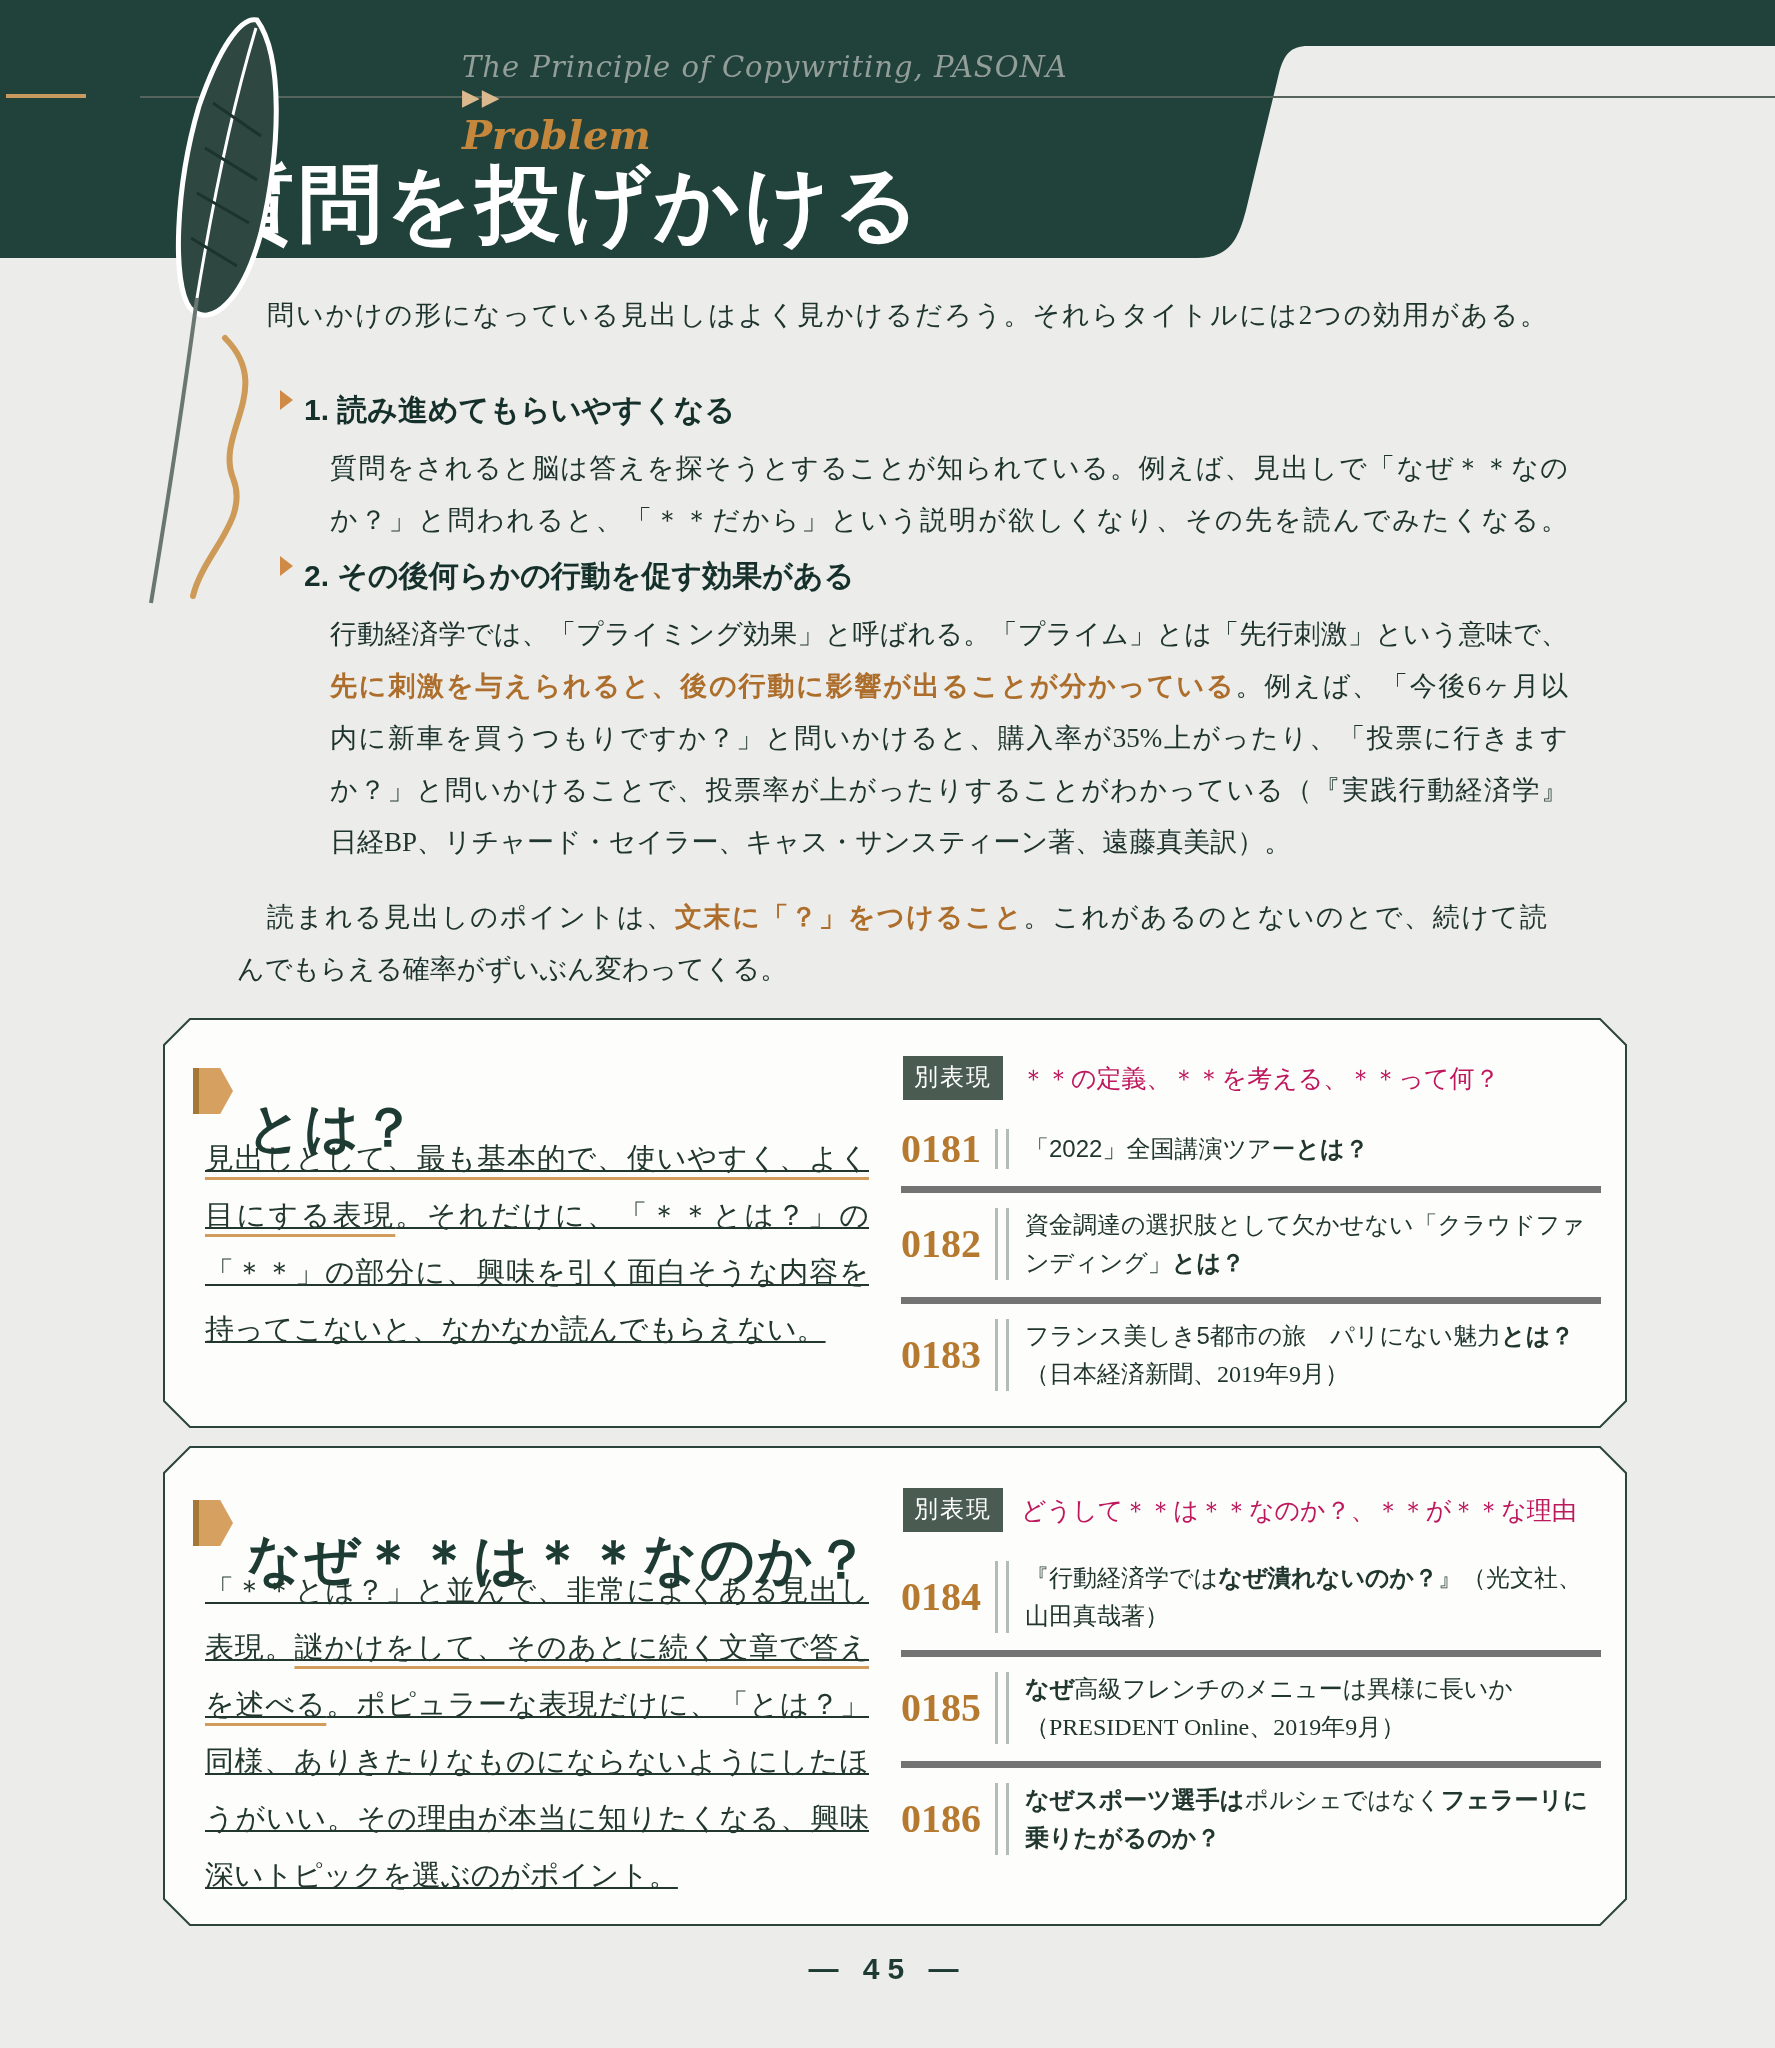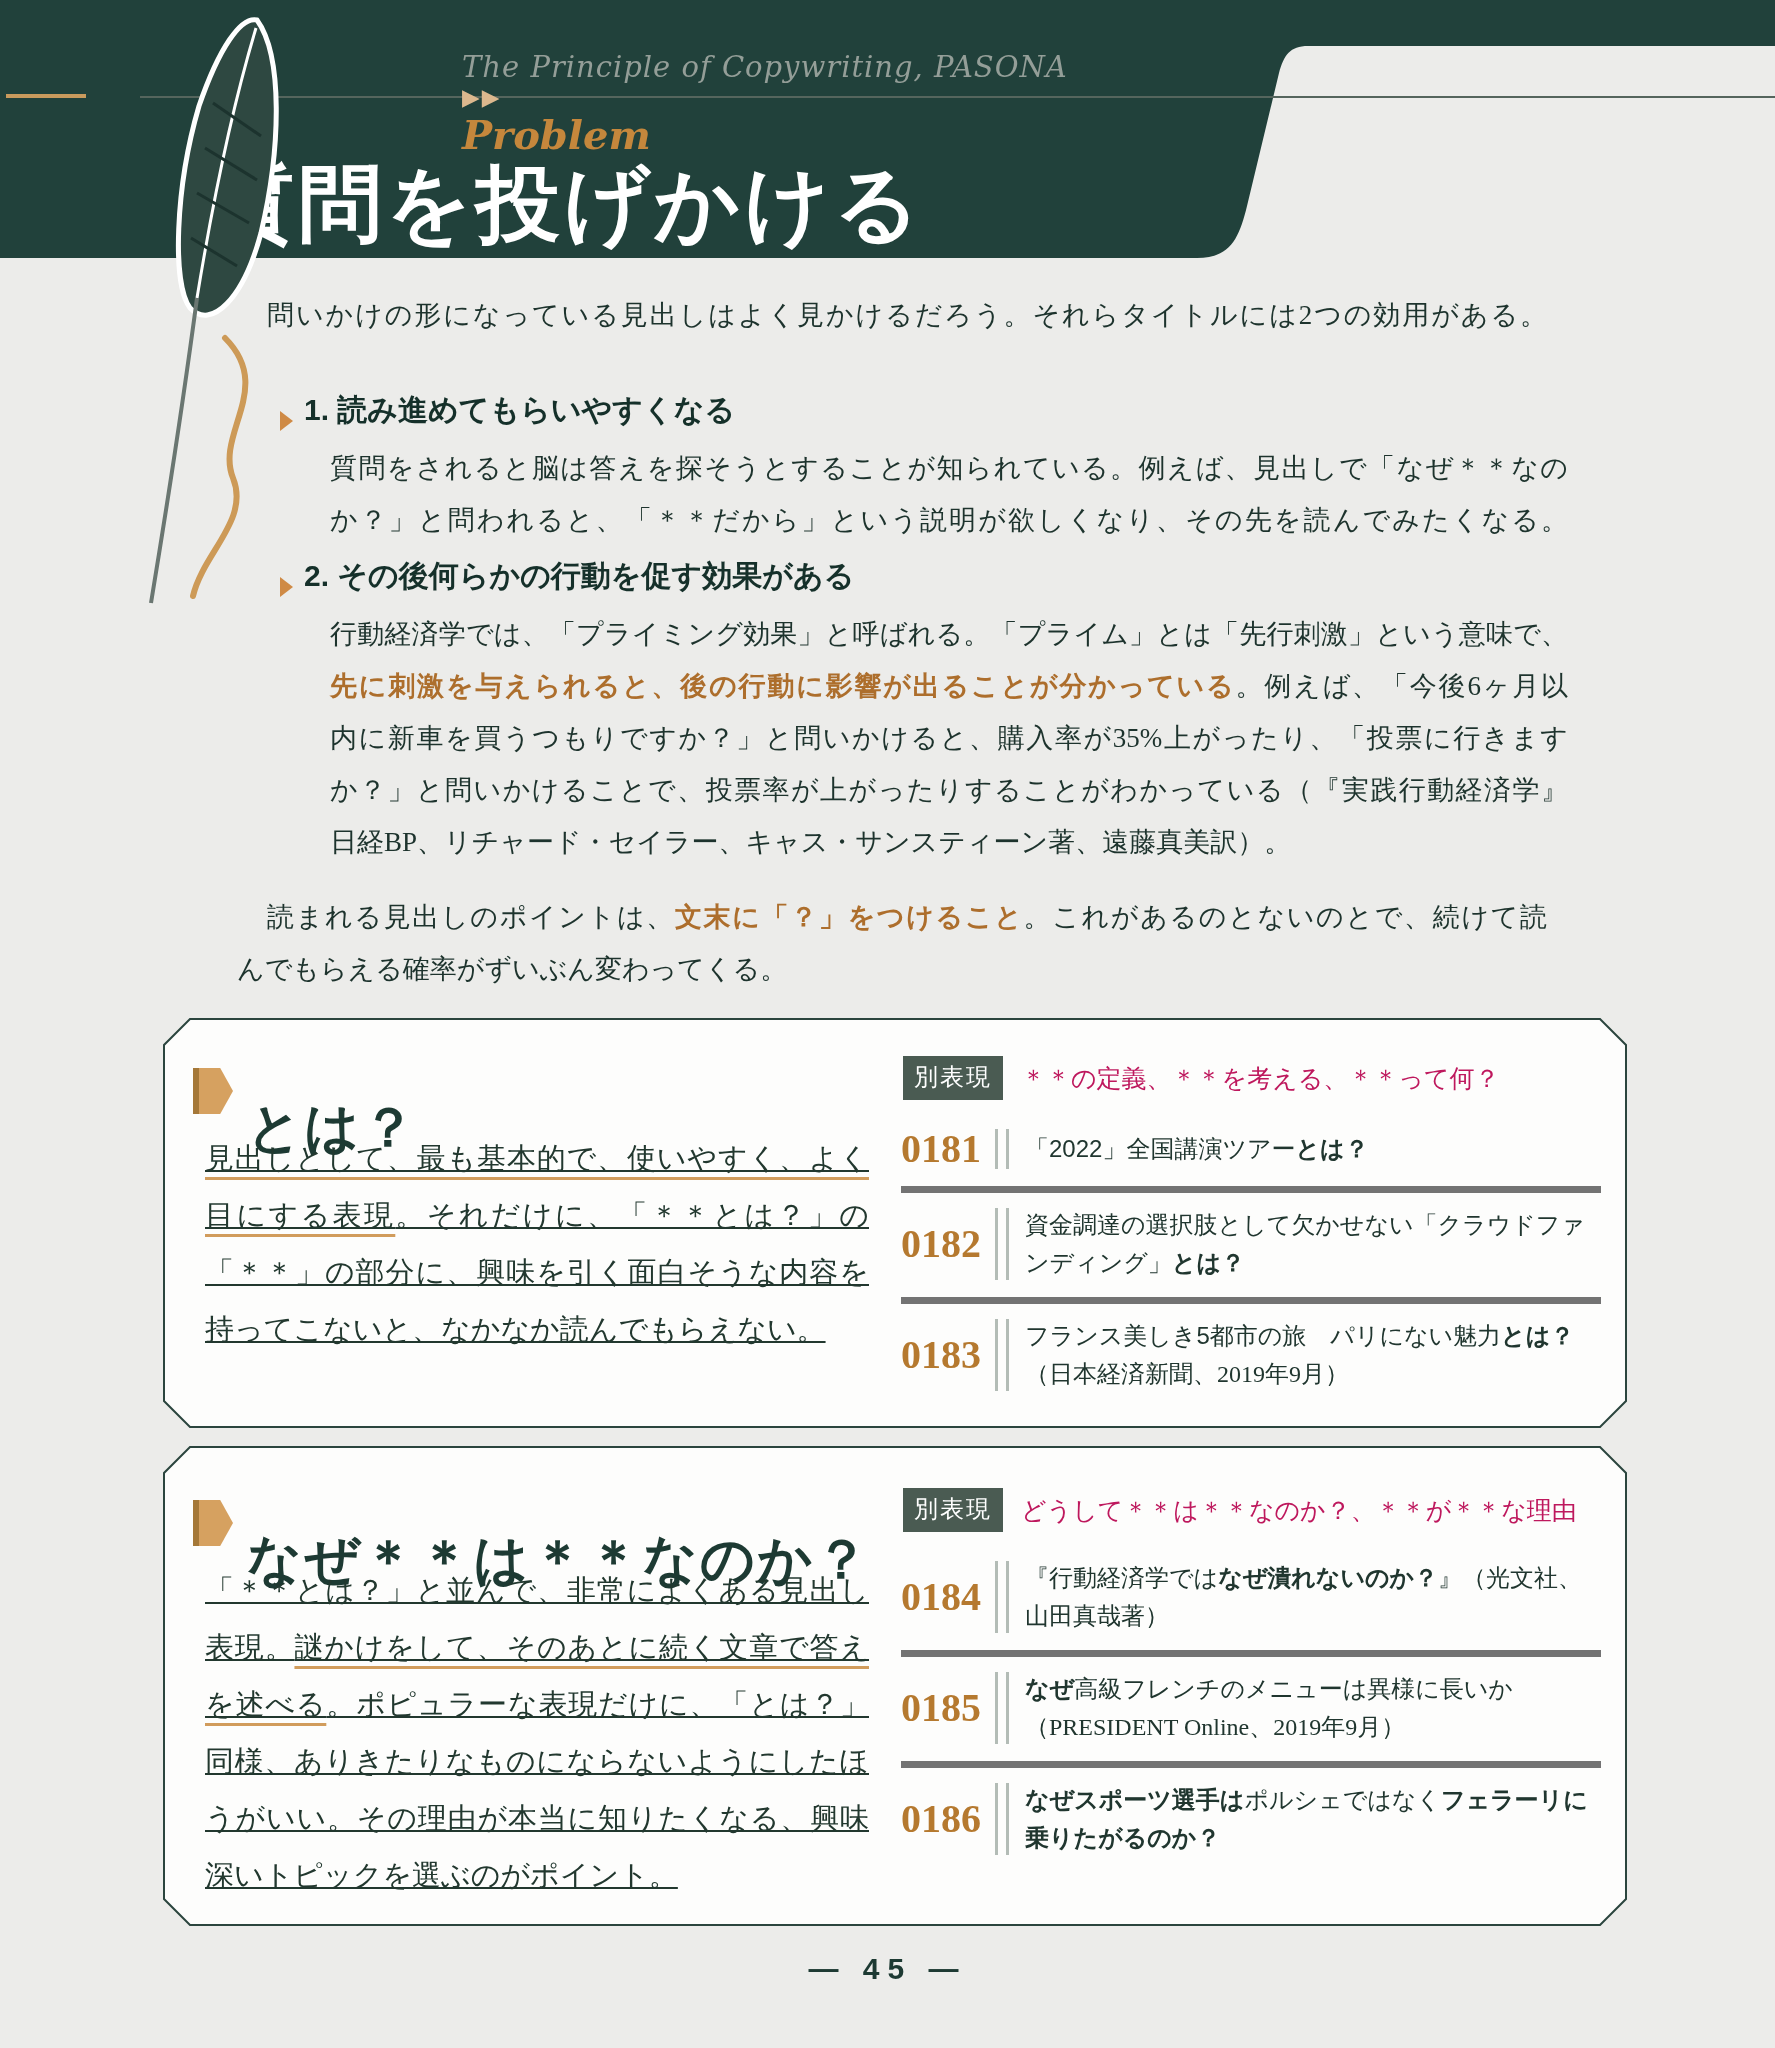--- a/index.html
+++ b/index.html
@@ -13,21 +13,21 @@
   .series{font-style:italic;font-size:29px;letter-spacing:1px;color:#949e98;font-family:"DejaVu Serif",serif;}
   .arrows{font-size:23px;color:#dcb88e;margin:0 10px 0 14px;font-style:normal;letter-spacing:2px;}
   .problem{font-style:italic;font-weight:700;font-size:40px;color:#c5873c;font-family:"DejaVu Serif",serif;}
   .page-title{position:absolute;left:210px;top:96px;font-size:84px;font-weight:700;color:#ffffff;
               letter-spacing:4px;line-height:1.25;white-space:nowrap;}
   .feather{position:absolute;left:75px;top:8px;width:240px;height:630px;}
   
   .bline{position:absolute;font-size:27px;line-height:44px;color:#1d332d;text-align:justify;}
   .bline.full{text-align-last:justify;}
   .bline.indent{text-indent:30px;}
-  .phead{position:absolute;display:flex;align-items:flex-end;
+  .phead{position:absolute;display:flex;align-items:flex-start;
          font-family:"Liberation Sans","DejaVu Sans",sans-serif;font-weight:700;font-size:30px;color:#15302a;white-space:nowrap;}
   .tri{width:13px;height:20px;background:#cf8a45;clip-path:polygon(0 0,100% 50%,0 100%);margin-right:11px;flex:none;}
   .so{color:#ad6e2c;font-weight:700;}
   .sb{font-weight:700;}
   .su{text-decoration:underline;text-decoration-color:#d19c5c;text-decoration-thickness:3px;text-underline-offset:9px;}
   .sn{font-family:"Liberation Serif","DejaVu Serif",serif;font-size:24px;}
   
   .box{position:absolute;}
   .boxbg{position:absolute;left:0;top:0;}
   .boxbg path{fill:#fdfdfc;stroke:#2b453e;stroke-width:2;}

